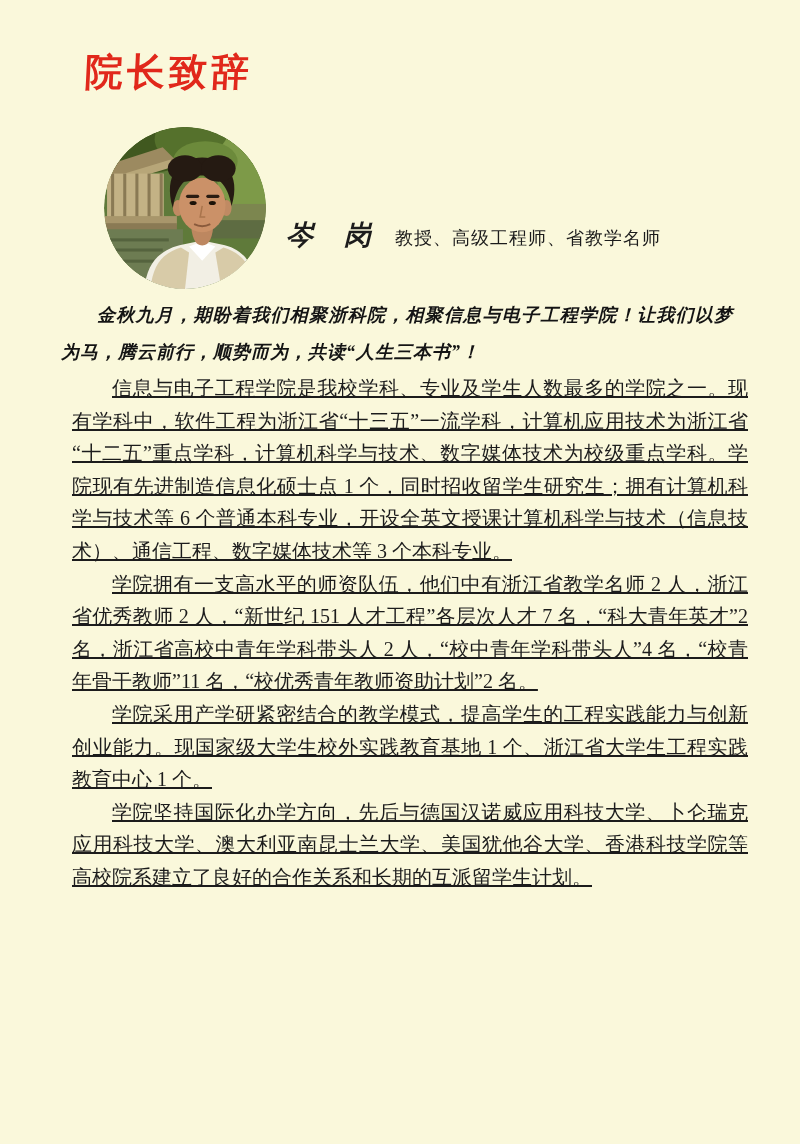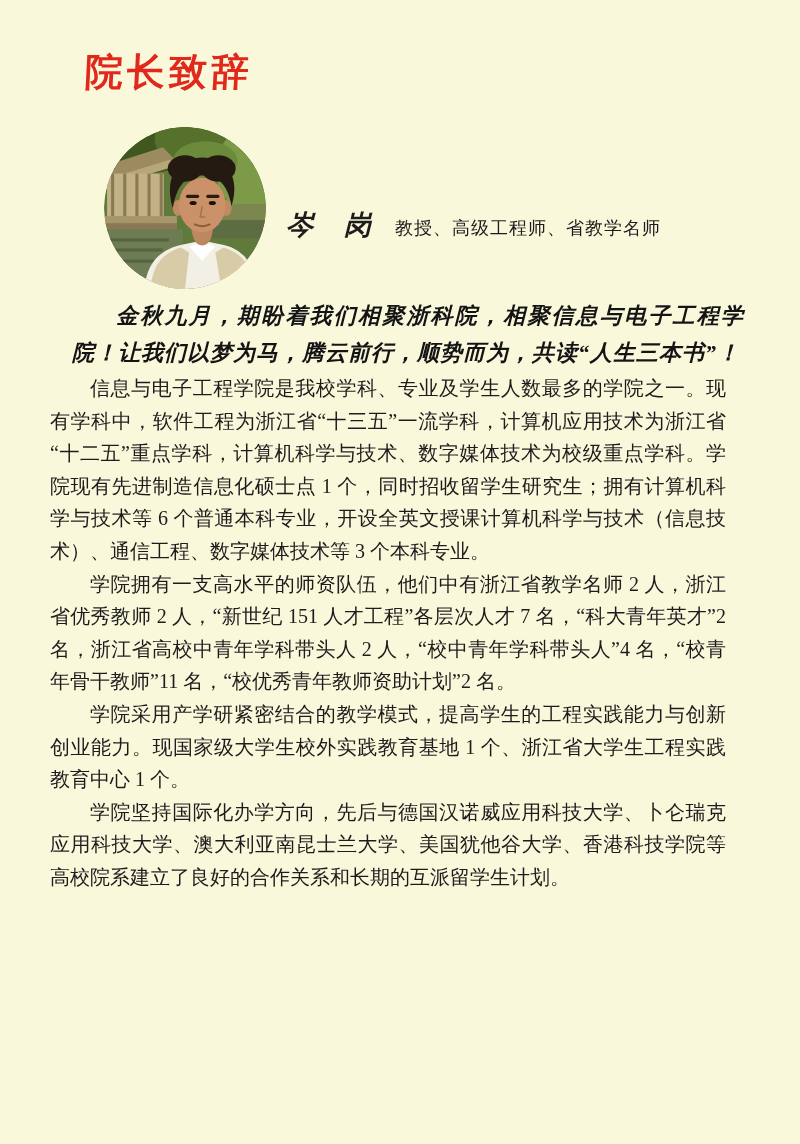--- a/index.html
+++ b/index.html
@@ -53,49 +53,51 @@
     align-items: baseline;
     margin-top: 24px;
   }
   .dean-name {
     font-size: 27px;
     font-weight: bold;
     letter-spacing: 2px;
     font-style: italic;
     margin-right: 22px;
     white-space: pre;
+    margin-top: 10px;
   }
   .credentials {
     font-size: 18px;
     letter-spacing: 1px;
     font-family: Liberation Serif, serif;
   }
   .quote {
     position: absolute;
-    left: 72px;
+    left: 61px;
     top: 297px;
     width: 672px;
-    font-size: 22px;
+    font-size: 18px;
     line-height: 37px;
     font-weight: bold;
     font-style: italic;
     color: #141414;
     text-indent: 2em;
     text-align: justify;
     letter-spacing: 1px;
   }
   .body-text {
     position: absolute;
-    left: 50px;
+    left: 72px;
     top: 372px;
     width: 676px;
     font-size: 20px;
     line-height: 32.6px;
     color: #1c1c1c;
     text-align: justify;
+    text-decoration: underline;
   }
   .body-text p {
     margin: 0;
     text-indent: 2em;
   }
 </style>
 </head>
 <body>
 
 <div class="page">

